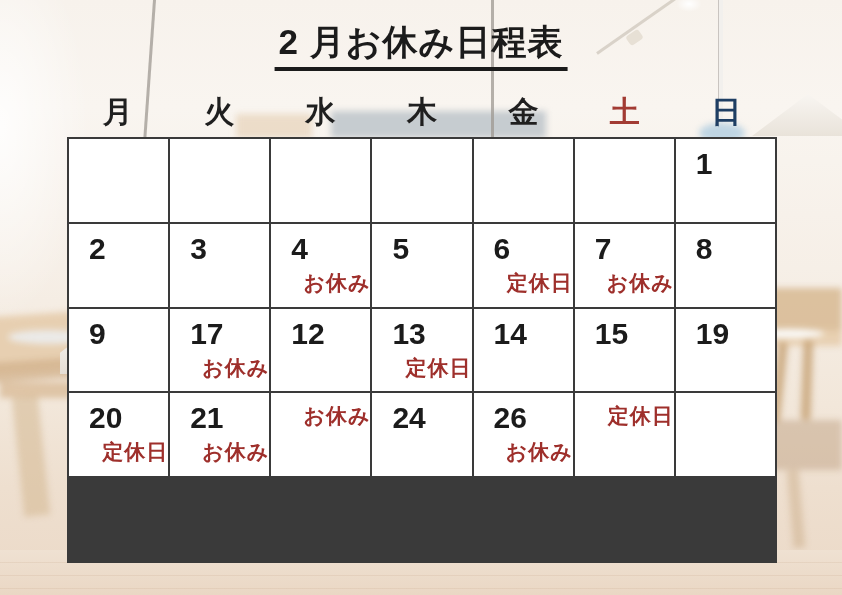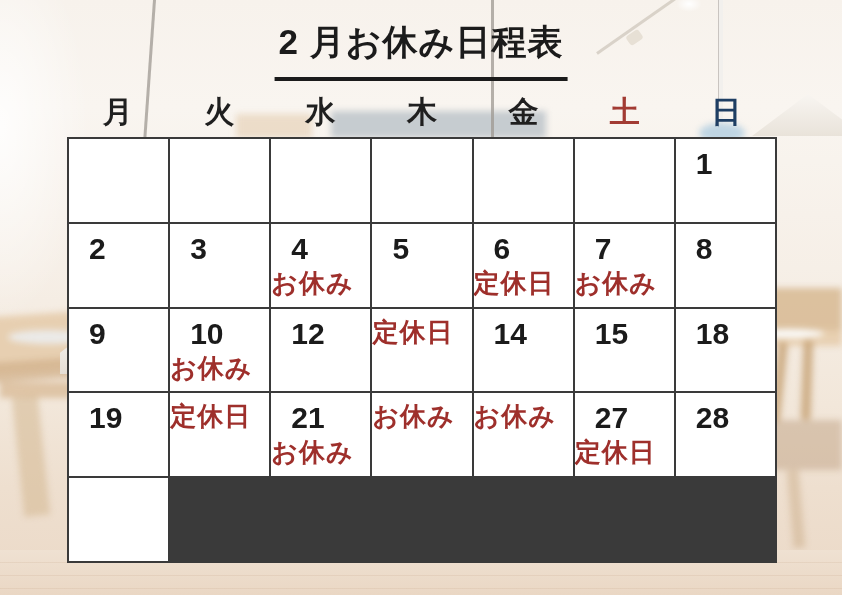--- a/index.html
+++ b/index.html
@@ -52,30 +52,30 @@
   .track-spot{position:absolute;left:627px;top:32px;width:15px;height:11px;border-radius:3px;
     background:#e7e0d5;transform:rotate(-35deg);}
   .ceiling-glow{position:absolute;left:676px;top:-4px;width:26px;height:16px;border-radius:50%;
     background:radial-gradient(rgba(255,255,255,1),rgba(255,255,255,0) 70%);}
   .cone-right-partial{position:absolute;right:-22px;top:94px;width:112px;height:42px;
     background:linear-gradient(180deg,#f8f5f1,#e9e3da);clip-path:polygon(50% 0,100% 100%,0 100%);}
 
   
   .cal-title{position:absolute;left:50%;top:19px;transform:translateX(-50%);
     font-size:35px;font-weight:800;letter-spacing:1px;color:#1b1b1b;
-    border-bottom:4px solid #1b1b1b;padding:0 4px 11px 4px;white-space:nowrap;}
+    border-bottom:4px solid #1b1b1b;padding:0 4px 1px 4px;white-space:nowrap;}
   .weekday-row{position:absolute;left:67px;top:92px;width:710px;height:40px;
     display:grid;grid-template-columns:repeat(7,1fr);}
   .weekday-row span{display:block;text-align:center;font-size:30px;font-weight:800;line-height:40px;}
   .cal-grid{position:absolute;left:67px;top:137px;width:710px;height:426px;
     display:grid;grid-template-columns:repeat(7,1fr);grid-template-rows:repeat(5,1fr);
     gap:2px;padding:2px;box-sizing:border-box;background:#3a3a3a;}
   .cell{background:#ffffff;overflow:hidden;padding-top:7px;box-sizing:border-box;}
   .day{padding-left:20px;font-size:30px;font-weight:800;line-height:36px;color:#1b1b1b;}
-  .note{text-align:left;font-size:26px;font-weight:800;line-height:30px;margin-top:1px;
+  .note{text-align:right;font-size:21px;font-weight:800;line-height:30px;margin-top:1px;
     color:var(--note-red,#9e2f2b);letter-spacing:1px;}
 </style>
 </head>
 <body style="--note-red: #9e2f2b;">
 
 <div class="stage">
 
   <div class="bg-base"></div>
   <div class="bg-left-wall"></div>
 
@@ -180,66 +180,64 @@
       </div>
       <div class="cell">
         <div class="day">8</div>
         <div class="note"></div>
       </div>
       <div class="cell">
         <div class="day">9</div>
         <div class="note"></div>
       </div>
       <div class="cell">
-        <div class="day">10</div>
+        <div class="day">17</div>
         <div class="note">お休み</div>
       </div>
       <div class="cell">
         <div class="day">12</div>
         <div class="note"></div>
       </div>
       <div class="cell">
+        <div class="day">13</div>
         <div class="note">定休日</div>
       </div>
       <div class="cell">
         <div class="day">14</div>
         <div class="note"></div>
       </div>
       <div class="cell">
         <div class="day">15</div>
         <div class="note"></div>
       </div>
       <div class="cell">
-        <div class="day">18</div>
-        <div class="note"></div>
-      </div>
-      <div class="cell">
         <div class="day">19</div>
         <div class="note"></div>
       </div>
       <div class="cell">
+        <div class="day">20</div>
         <div class="note">定休日</div>
       </div>
       <div class="cell">
         <div class="day">21</div>
         <div class="note">お休み</div>
       </div>
       <div class="cell">
         <div class="note">お休み</div>
       </div>
       <div class="cell">
-        <div class="note">お休み</div>
-      </div>
-      <div class="cell">
-        <div class="day">27</div>
-        <div class="note">定休日</div>
-      </div>
-      <div class="cell">
-        <div class="day">28</div>
-        <div class="note"></div>
+        <div class="day">24</div>
+        <div class="note"></div>
+      </div>
+      <div class="cell">
+        <div class="day">26</div>
+        <div class="note">お休み</div>
+      </div>
+      <div class="cell">
+        <div class="note">定休日</div>
       </div>
       <div class="cell">
         <div class="day"></div>
         <div class="note"></div>
       </div>
     </div>
 
 </div>
 
 </body></html>

